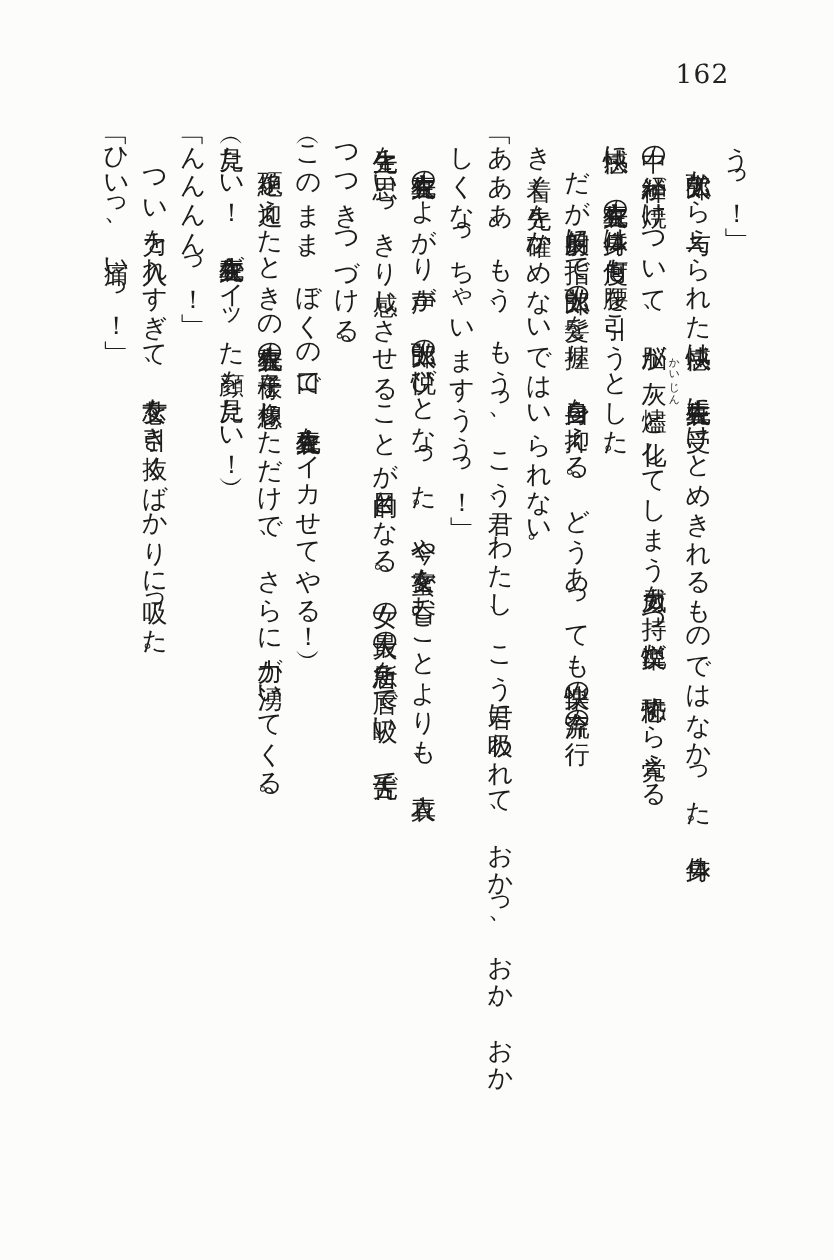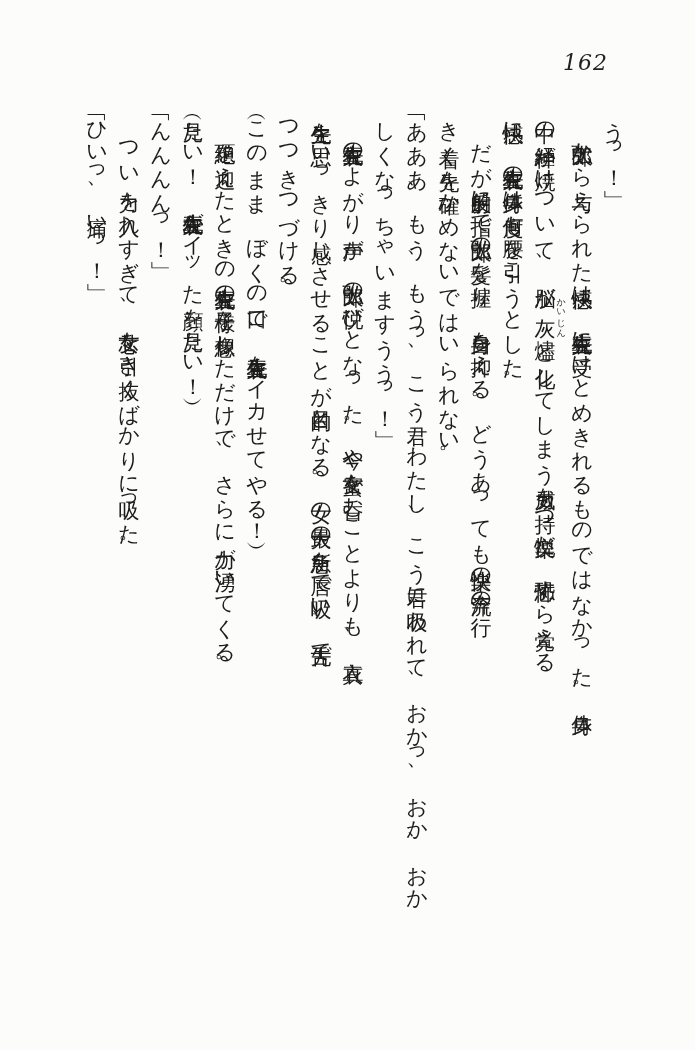--- a/index.html
+++ b/index.html
@@ -17,21 +17,20 @@
   }
   .book-page {
     position: absolute;
     inset: 0;
   }
   .page-number {
     position: absolute;
     top: 50px;
     left: 563px;
     font-size: 22px;
-    font-style: italic;
     letter-spacing: 1px;
     color: #222;
   }
   .text-block {
     position: absolute;
     top: 107px;
     right: 65px;
     width: 545px;
     height: 800px;
     writing-mode: vertical-rl;

